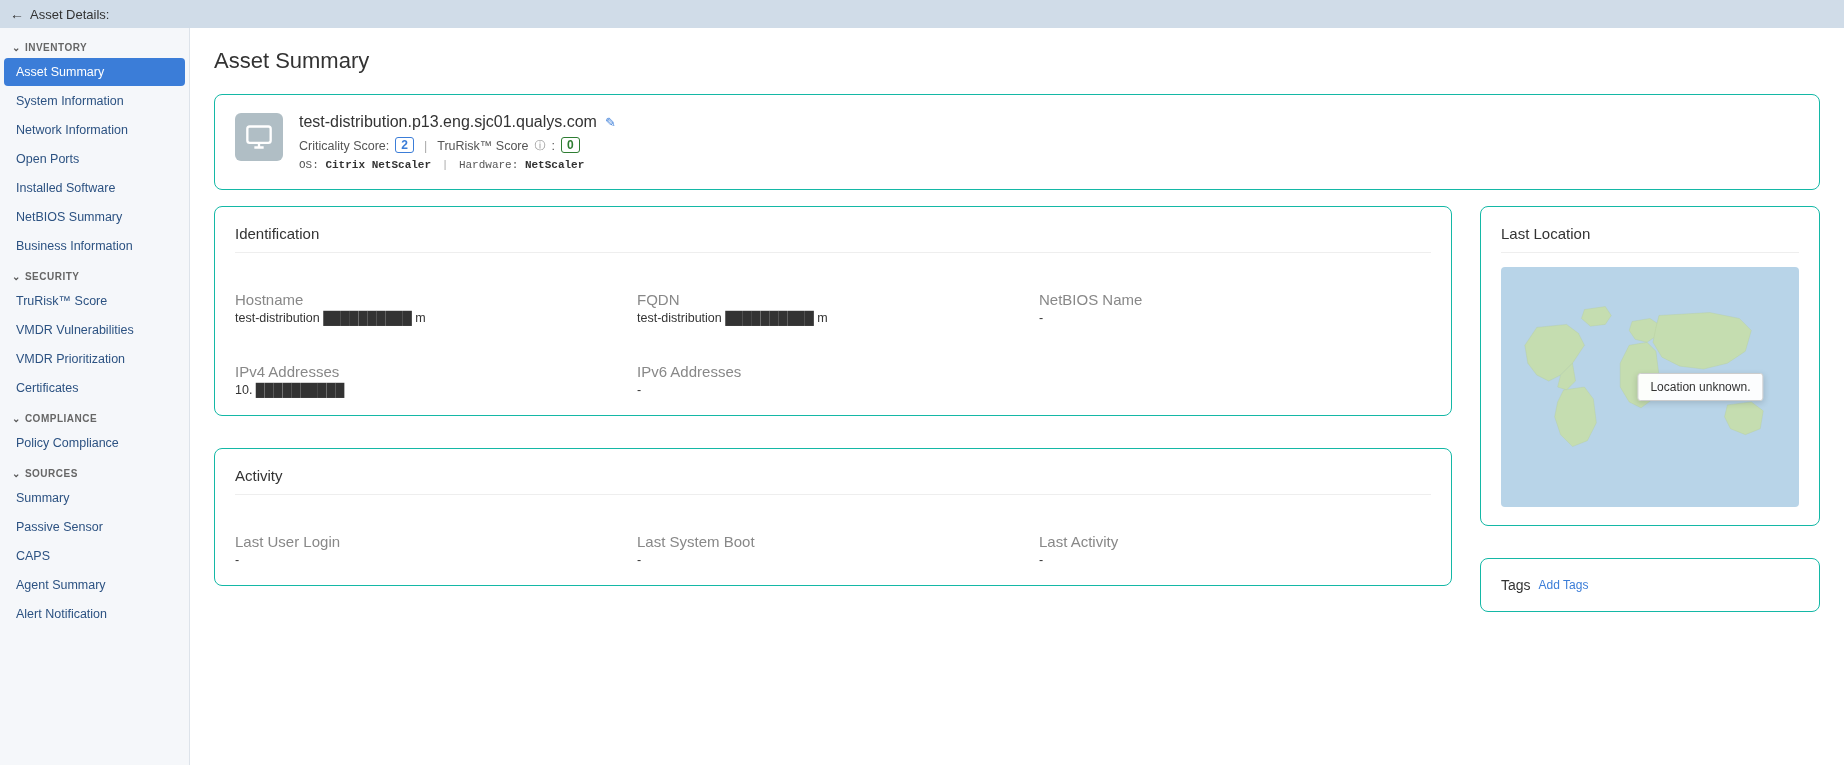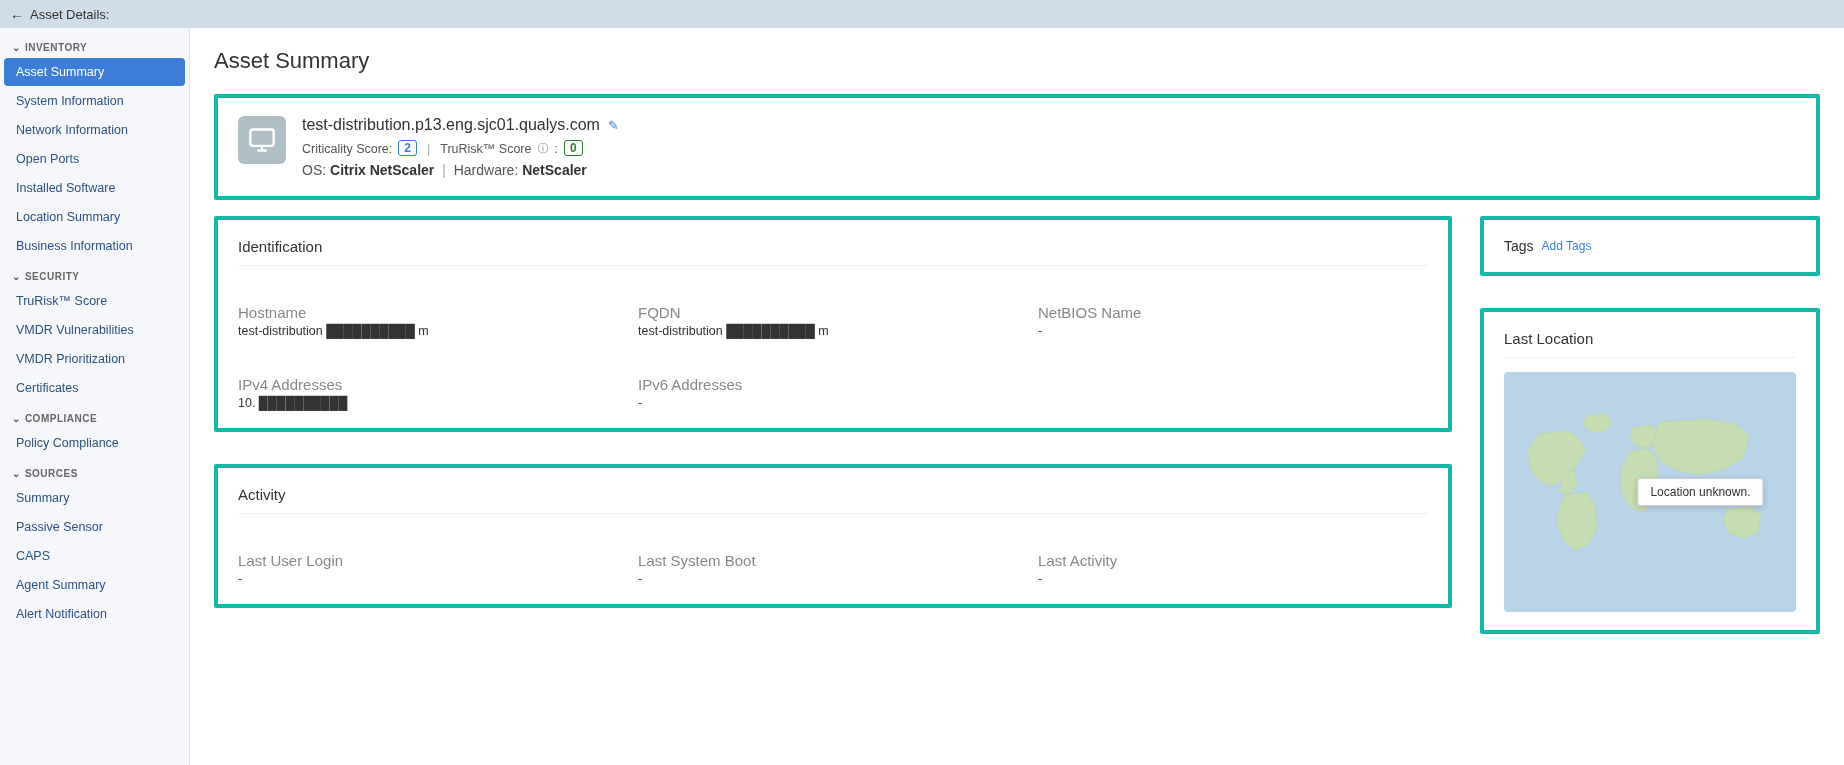--- a/index.html
+++ b/index.html
@@ -80,22 +80,22 @@
     }
     .page-title {
       font-size: 22px;
       font-weight: 300;
       color: #333;
       margin-bottom: 20px;
     }
 
     
     .card {
-      border: 4px solid #14b8a6;
-      border-radius: 2px;
+      border: 1px solid #14b8a6;
+      border-radius: 8px;
       background: #fff;
       margin-bottom: 16px;
       padding: 18px 20px;
     }
 
     
     .asset-header-card {
       display: flex;
       align-items: flex-start;
       gap: 16px;
@@ -141,22 +141,23 @@
       padding: 0px 5px;
       font-size: 12px;
       font-weight: 600;
       background: #fff;
     }
     .score-badge.green {
       border-color: #2e7d32;
       color: #2e7d32;
     }
     .asset-os {
-      font-size: 14px;
+      font-size: 11px;
       color: #555;
+      font-family: Liberation Mono, monospace;
     }
     .asset-os strong { font-weight: 600; color: #333; }
     .separator { color: #aaa; margin: 0 4px; }
 
     
     .content-grid {
       display: grid;
       grid-template-columns: 1fr 340px;
       gap: 28px;
       align-items: start;
@@ -259,21 +260,21 @@
 <div class="main-layout">
 
   <div class="sidebar">
 
   <div class="sidebar-section-header"><span class="chevron">⌄</span> INVENTORY</div>
       <div class="sidebar-item active">Asset Summary</div>
       <div class="sidebar-item">System Information</div>
       <div class="sidebar-item">Network Information</div>
       <div class="sidebar-item">Open Ports</div>
       <div class="sidebar-item">Installed Software</div>
-      <div class="sidebar-item">Location Summary</div>
+      <div class="sidebar-item">NetBIOS Summary</div>
       <div class="sidebar-item">Business Information</div>
       <div class="sidebar-section-header"><span class="chevron">⌄</span> SECURITY</div>
       <div class="sidebar-item">TruRisk™ Score</div>
       <div class="sidebar-item">VMDR Vulnerabilities</div>
       <div class="sidebar-item">VMDR Prioritization</div>
       <div class="sidebar-item">Certificates</div>
       <div class="sidebar-section-header"><span class="chevron">⌄</span> COMPLIANCE</div>
       <div class="sidebar-item">Policy Compliance</div>
       <div class="sidebar-section-header"><span class="chevron">⌄</span> SOURCES</div>
       <div class="sidebar-item">Summary</div>
@@ -363,48 +364,48 @@
                 <div class="field-label">Last Activity</div>
                 <div class="field-value">-</div>
               </div>
             </div>
         </div>
 
       </div>
       <div class="right-col">
 
         <div class="card">
+          <div class="card-title">Last Location</div>
+          <div class="map-container">
+            
+            <svg class="world-map-svg" viewBox="0 0 500 280" xmlns="http://www.w3.org/2000/svg">
+
+              <path d="M60,40 L110,35 L130,50 L140,70 L120,100 L100,120 L80,130 L60,120 L45,100 L40,70 Z" fill="#c5ddb0" stroke="#b0c89a" stroke-width="0.5"></path>
+
+              <path d="M100,120 L120,100 L125,130 L110,145 L95,140 Z" fill="#c5ddb0" stroke="#b0c89a" stroke-width="0.5"></path>
+
+              <path d="M105,145 L140,140 L155,160 L160,200 L145,230 L120,240 L100,220 L90,190 L95,165 Z" fill="#c5ddb0" stroke="#b0c89a" stroke-width="0.5"></path>
+
+              <path d="M220,30 L250,25 L265,35 L260,55 L245,65 L225,60 L215,45 Z" fill="#c5ddb0" stroke="#b0c89a" stroke-width="0.5"></path>
+
+              <path d="M215,70 L245,65 L260,80 L265,120 L255,160 L235,175 L215,165 L200,140 L200,100 L210,80 Z" fill="#c5ddb0" stroke="#b0c89a" stroke-width="0.5"></path>
+
+              <path d="M265,20 L350,15 L400,25 L420,45 L410,80 L380,100 L340,110 L300,105 L270,90 L255,65 L260,40 Z" fill="#c5ddb0" stroke="#b0c89a" stroke-width="0.5"></path>
+
+              <path d="M380,170 L420,165 L440,180 L435,210 L410,220 L385,210 L375,190 Z" fill="#c5ddb0" stroke="#b0c89a" stroke-width="0.5"></path>
+
+              <path d="M140,10 L175,5 L185,20 L175,35 L150,38 L135,25 Z" fill="#c5ddb0" stroke="#b0c89a" stroke-width="0.5"></path>
+            </svg>
+            <div class="map-unknown-tooltip">Location unknown.</div>
+          </div>
+        </div>
+
+        <div class="card">
           <div class="tags-row">
             <span class="tags-label">Tags</span>
             <span class="add-tags-link">Add Tags</span>
           </div>
         </div>
 
-        <div class="card">
-          <div class="card-title">Last Location</div>
-          <div class="map-container">
-            
-            <svg class="world-map-svg" viewBox="0 0 500 280" xmlns="http://www.w3.org/2000/svg">
-
-              <path d="M60,40 L110,35 L130,50 L140,70 L120,100 L100,120 L80,130 L60,120 L45,100 L40,70 Z" fill="#c5ddb0" stroke="#b0c89a" stroke-width="0.5"></path>
-
-              <path d="M100,120 L120,100 L125,130 L110,145 L95,140 Z" fill="#c5ddb0" stroke="#b0c89a" stroke-width="0.5"></path>
-
-              <path d="M105,145 L140,140 L155,160 L160,200 L145,230 L120,240 L100,220 L90,190 L95,165 Z" fill="#c5ddb0" stroke="#b0c89a" stroke-width="0.5"></path>
-
-              <path d="M220,30 L250,25 L265,35 L260,55 L245,65 L225,60 L215,45 Z" fill="#c5ddb0" stroke="#b0c89a" stroke-width="0.5"></path>
-
-              <path d="M215,70 L245,65 L260,80 L265,120 L255,160 L235,175 L215,165 L200,140 L200,100 L210,80 Z" fill="#c5ddb0" stroke="#b0c89a" stroke-width="0.5"></path>
-
-              <path d="M265,20 L350,15 L400,25 L420,45 L410,80 L380,100 L340,110 L300,105 L270,90 L255,65 L260,40 Z" fill="#c5ddb0" stroke="#b0c89a" stroke-width="0.5"></path>
-
-              <path d="M380,170 L420,165 L440,180 L435,210 L410,220 L385,210 L375,190 Z" fill="#c5ddb0" stroke="#b0c89a" stroke-width="0.5"></path>
-
-              <path d="M140,10 L175,5 L185,20 L175,35 L150,38 L135,25 Z" fill="#c5ddb0" stroke="#b0c89a" stroke-width="0.5"></path>
-            </svg>
-            <div class="map-unknown-tooltip">Location unknown.</div>
-          </div>
-        </div>
-
       </div>
     </div>
   </div>
 </div>
 
 </body></html>

